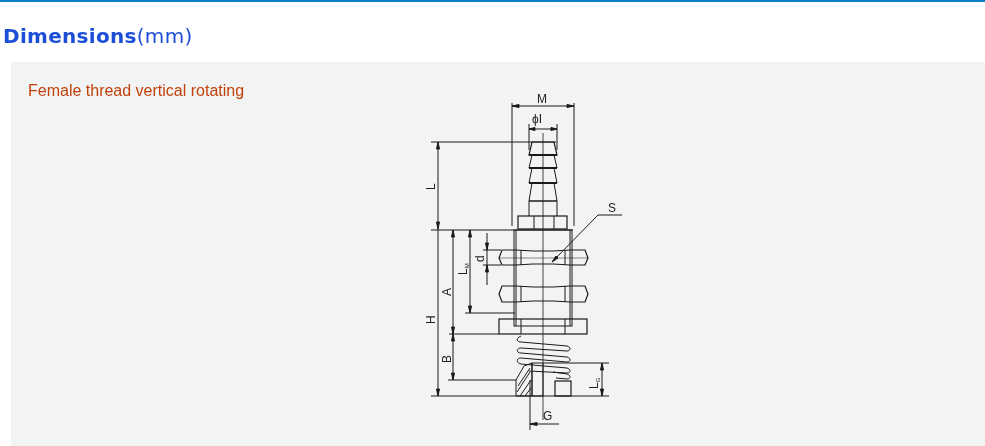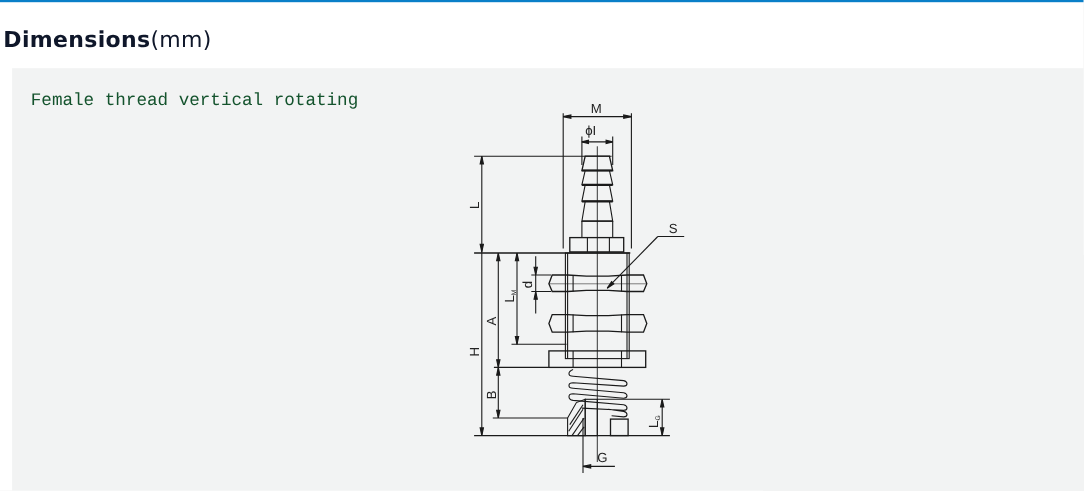--- a/index.html
+++ b/index.html
@@ -3,29 +3,29 @@
 <meta charset="utf-8">
 <style>
   html, body { margin:0; padding:0; }
   body {
     width:985px; height:446px; background:#ffffff; position:relative; overflow:hidden;
     font-family:"Liberation Sans", sans-serif;
   }
   .top-bar { position:absolute; left:0; top:0; width:985px; height:2px; background:#0a7fc8; }
   .title {
     position:absolute; left:3px; top:24px; font-family:"DejaVu Sans", sans-serif;
-    font-weight:bold; font-size:20px; color:#0f172a; letter-spacing:0.3px;
+    font-weight:bold; font-size:20px; color:#1d4ed8; letter-spacing:0.3px;
   }
   .title .paren { font-weight:normal; }
   .panel {
     position:absolute; left:11px; top:62px; width:974px; height:384px; background:#f2f3f3;
   }
   .subtitle {
-    position:absolute; left:17px; top:20px; font-size:16px; color:#14532d;
-    font-family:Liberation Mono, monospace;
+    position:absolute; left:17px; top:20px; font-size:16px; color:#c2410c;
+    font-family:Liberation Sans, sans-serif;
   }
   svg.drawing { position:absolute; left:400px; top:23px; }
   svg text { font-family:"Liberation Sans", sans-serif; fill:#222; }
 </style>
 </head>
 <body>
 
 <div class="top-bar"></div>
 
 <div class="title">

